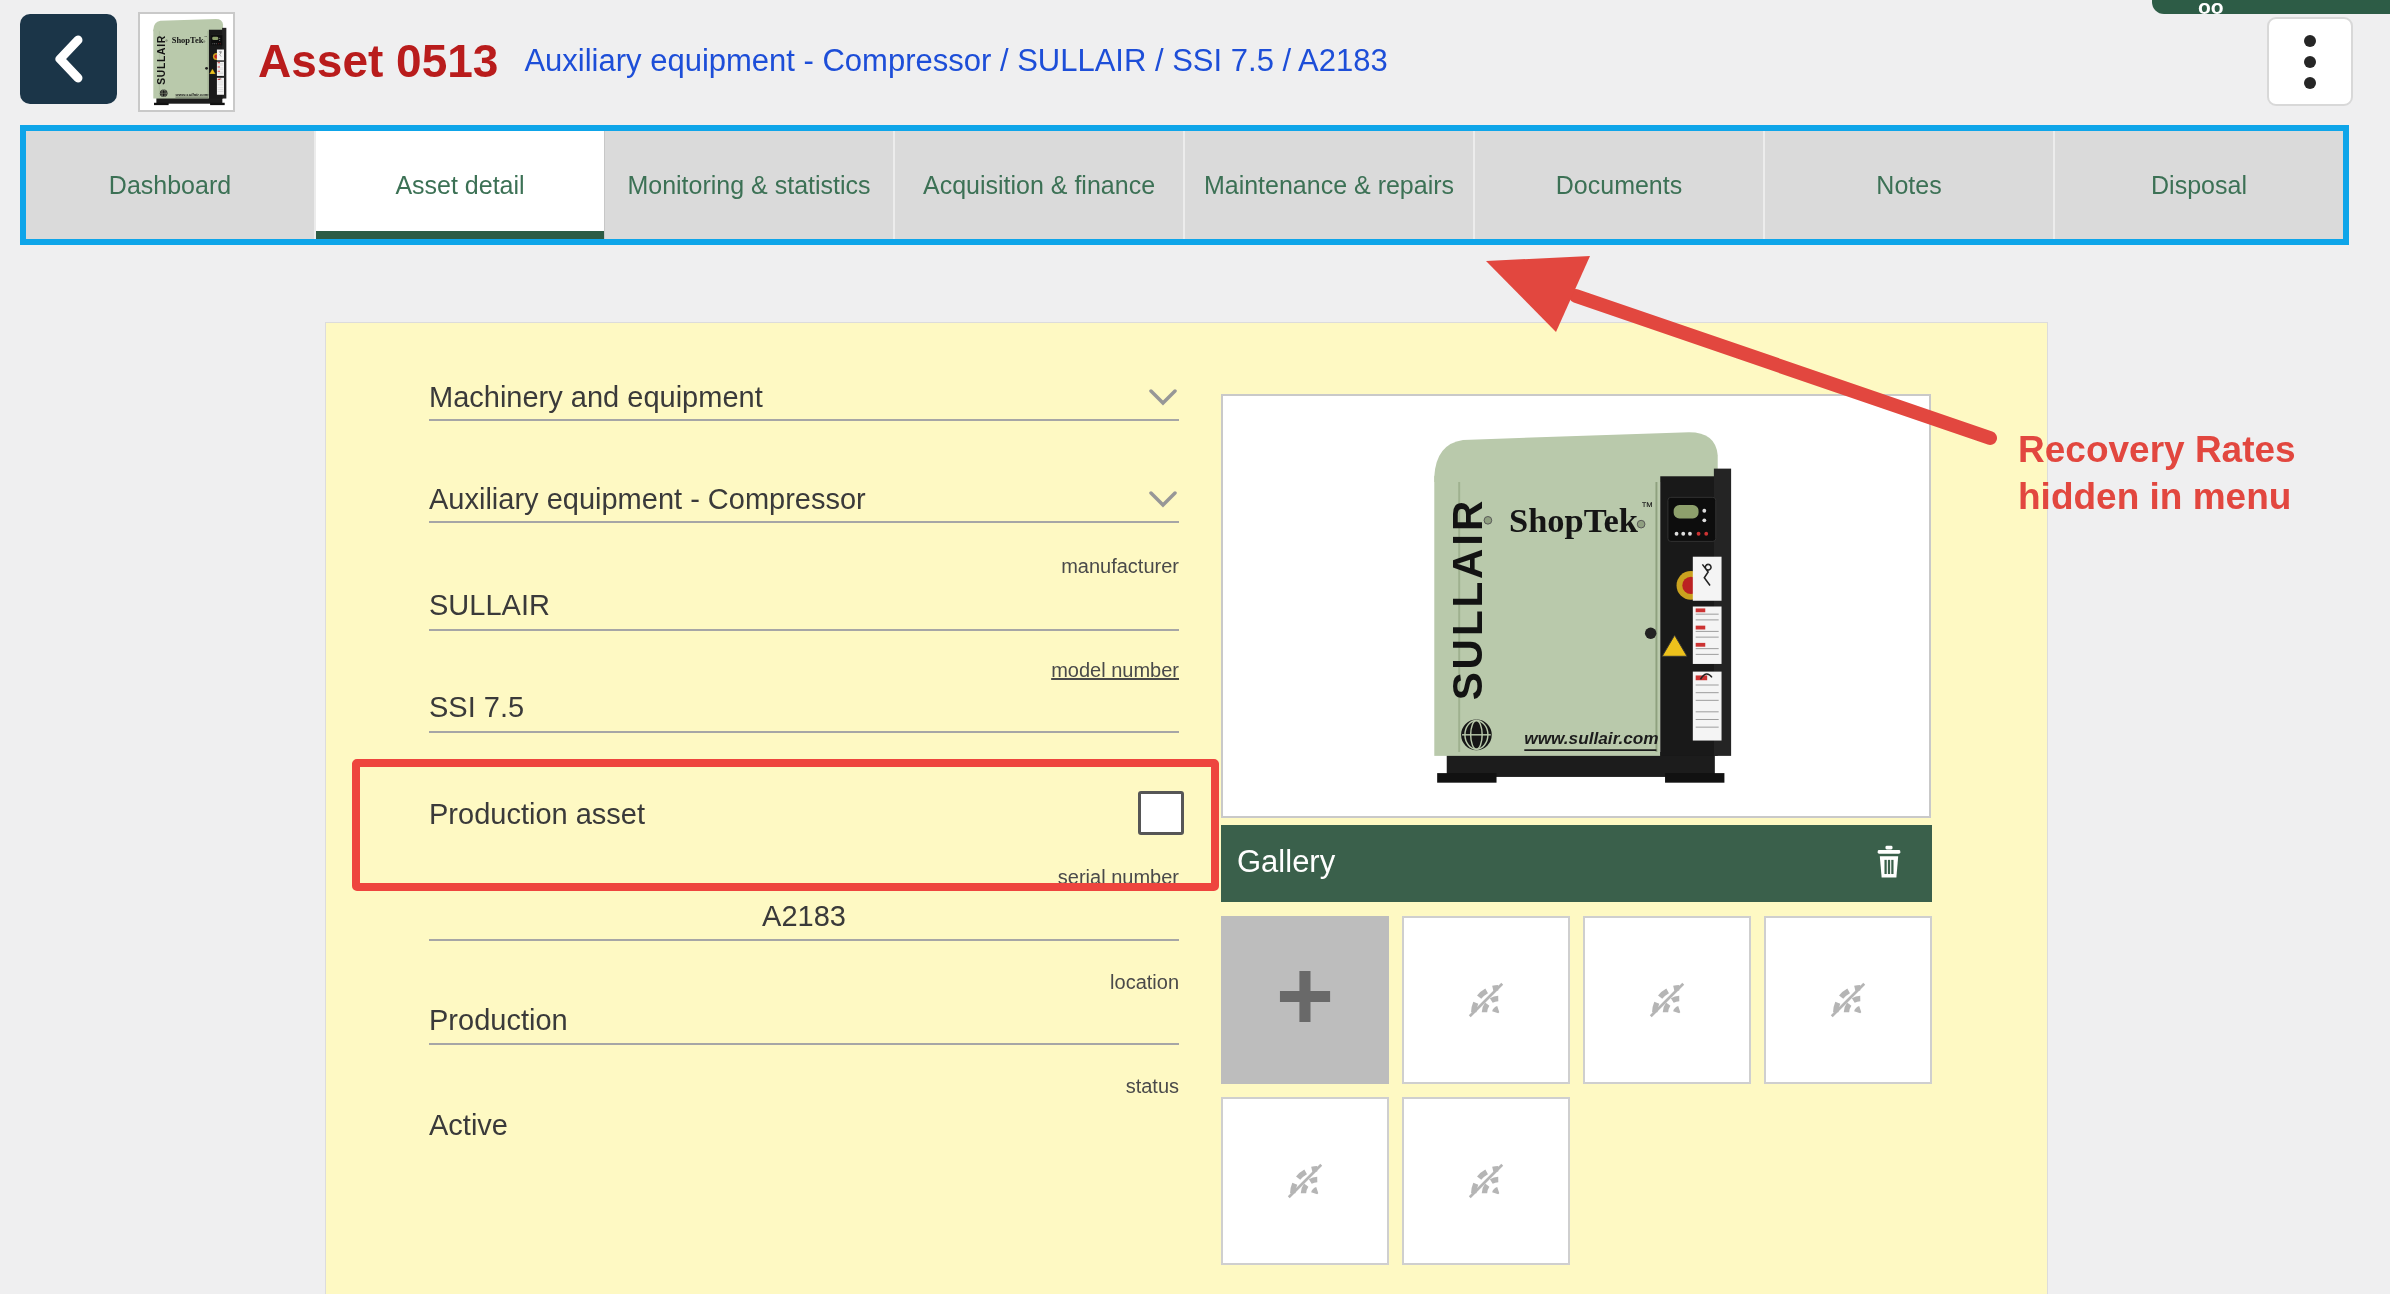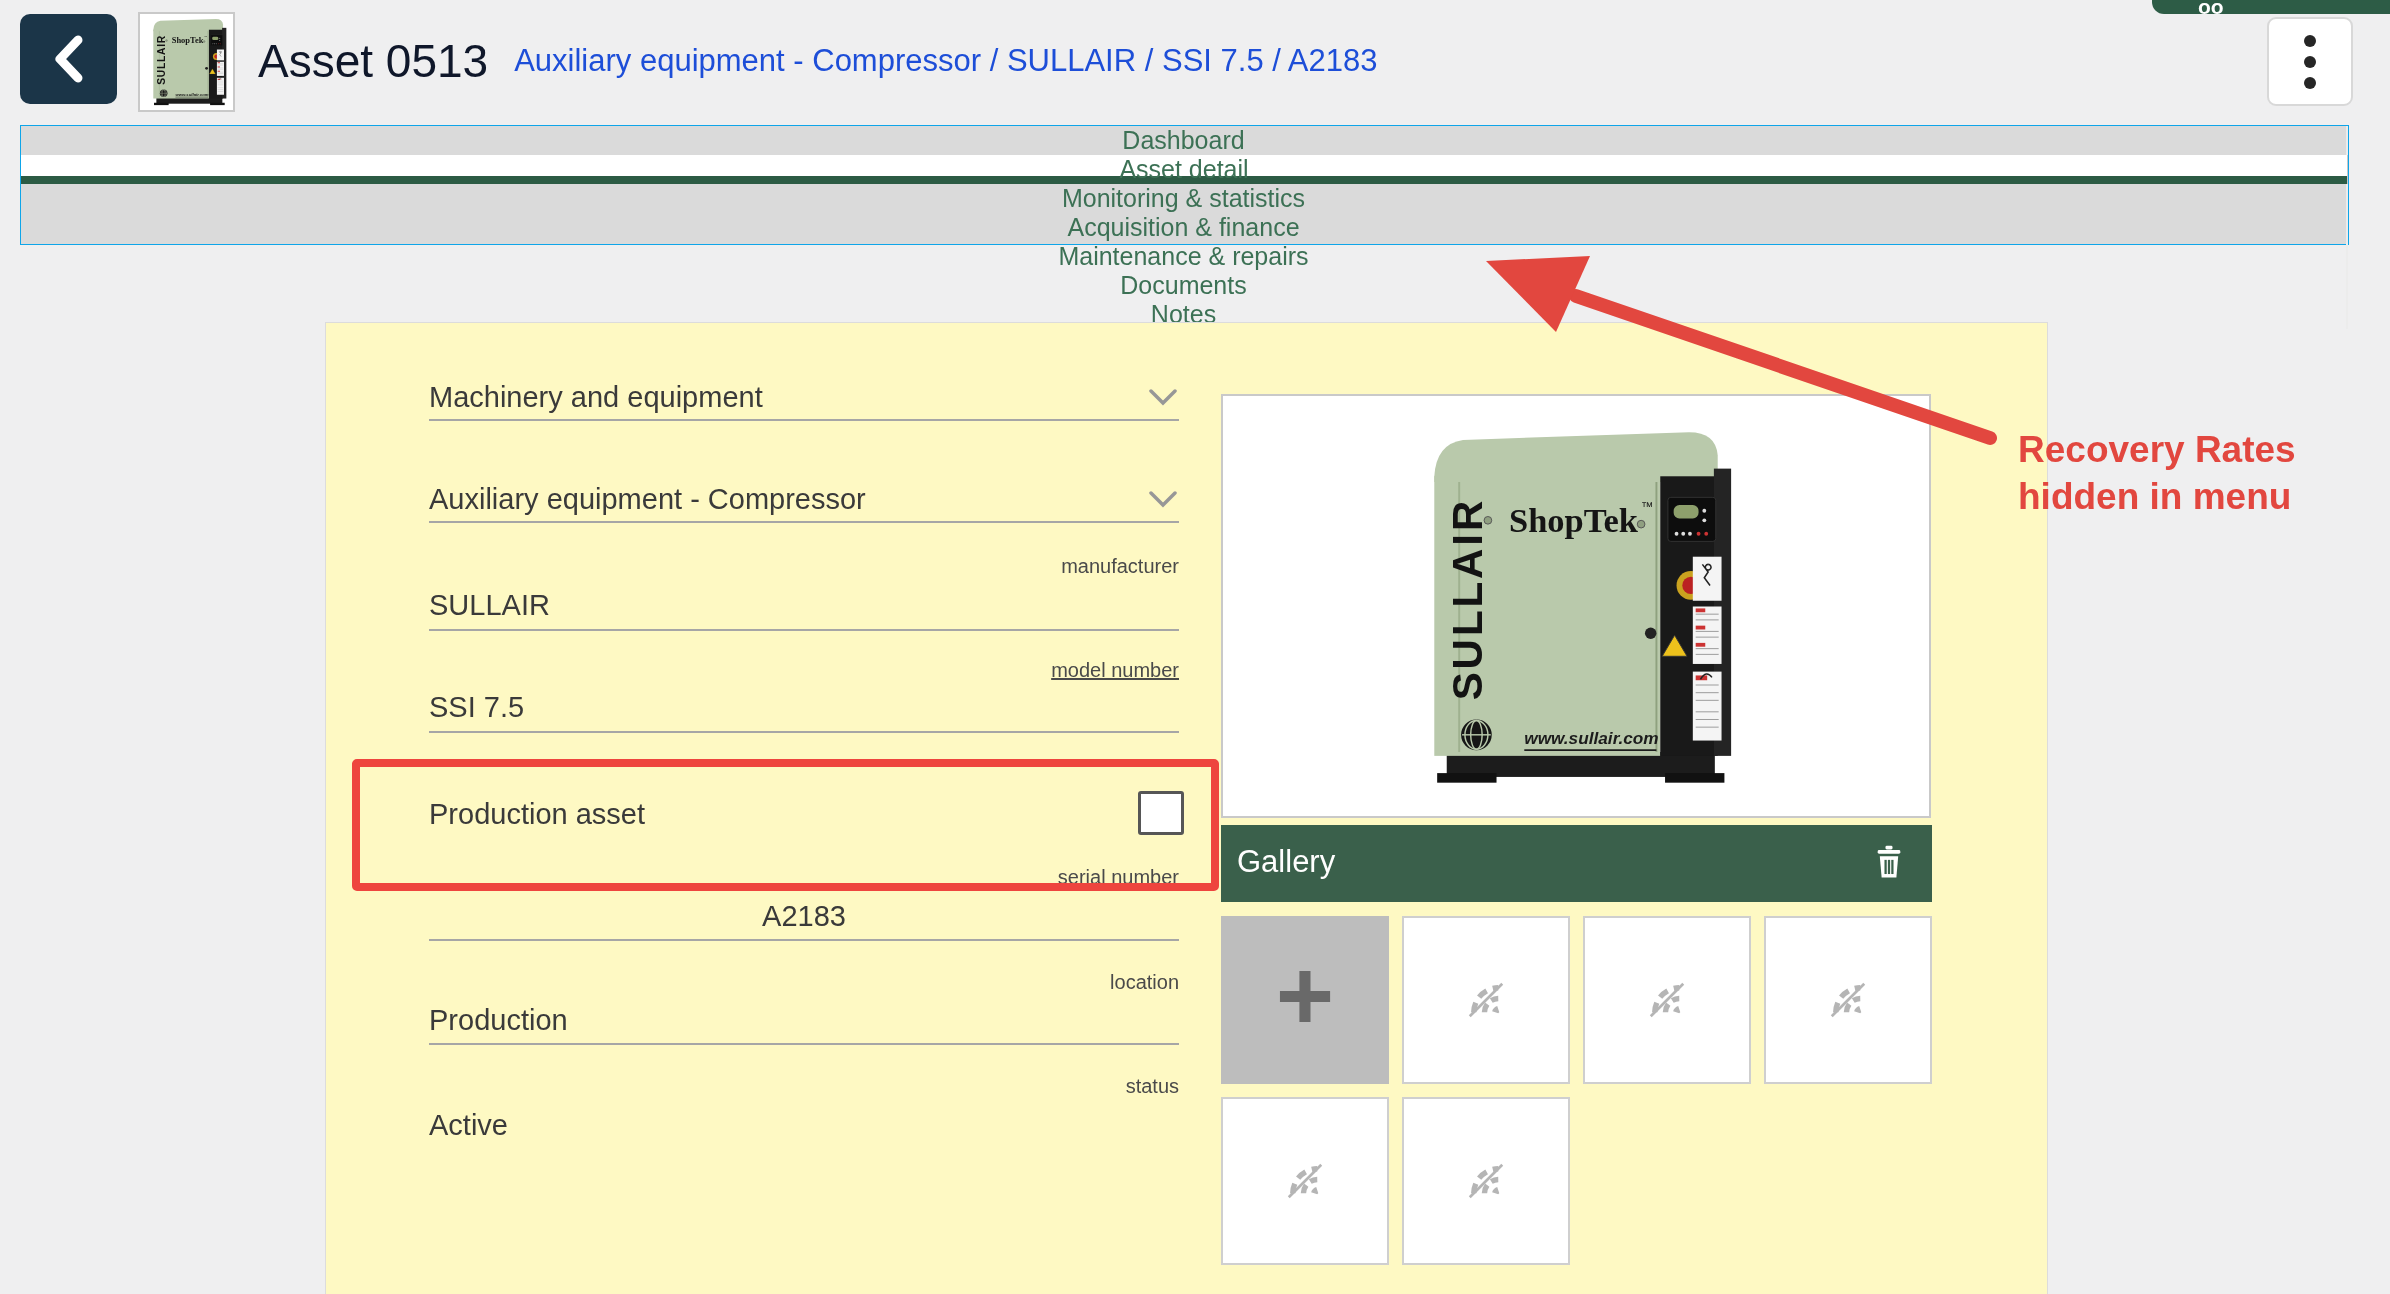--- a/index.html
+++ b/index.html
@@ -5,34 +5,34 @@
   html,body{margin:0;padding:0;background:#e4e4e4;}
   #root{position:relative;width:2390px;height:1294px;background:#efeff0;
         font-family:"Liberation Sans",sans-serif;overflow:hidden;}
 
   
   #back-btn{position:absolute;left:20px;top:14px;width:97px;height:90px;background:#1b3548;
             border-radius:10px;display:flex;align-items:center;justify-content:center;cursor:pointer;}
   #thumb{position:absolute;left:138px;top:12px;width:93px;height:96px;background:#fff;
          border:2px solid #c9c9c9;display:flex;align-items:center;justify-content:center;}
   #title-row{position:absolute;left:258px;top:0;height:122px;display:flex;align-items:center;gap:26px;}
-  #page-title{font-size:46px;color:#0f172a;}
+  #page-title{font-size:46px;color:#b91c1c;font-weight:bold;}
   #page-subtitle{font-size:31px;color:#1d4ed8;}
   #menu-btn{position:absolute;left:2267px;top:17px;width:82px;height:85px;background:#fff;
             border:2px solid #d8d8d8;border-radius:9px;display:flex;flex-direction:column;
             align-items:center;justify-content:center;gap:9px;cursor:pointer;}
   .dot{width:12px;height:12px;border-radius:50%;background:#262626;}
   #top-pill{position:absolute;left:2152px;top:-30px;width:330px;height:44px;background:#2d5c46;
             border-radius:12px;color:#fff;font-size:21px;font-weight:bold;
             display:flex;align-items:flex-end;padding-left:46px;box-sizing:border-box;}
   #top-pill span{margin-bottom:-5px;}
 
   
   #tabbar{position:absolute;left:20px;top:125px;width:2329px;height:120px;display:flex;
-          border:1px solid #0ea5e9;background:#dadada;box-sizing:border-box;flex-direction:column;}
+          border:6px solid #0ea5e9;background:#dadada;box-sizing:border-box;}
   .tab{flex:1;display:flex;align-items:center;justify-content:center;font-size:25px;
        color:#3c7155;border-right:2px solid #ececec;cursor:pointer;}
   .tab:last-child{border-right:none;}
   .tab.active{background:#fff;box-shadow:inset 0 -8px 0 0 #2c5b44;border-right:1px solid #c7c7c7;}
 
   
   #card{position:absolute;left:325px;top:306px;width:1721px;height:988px;background:#fef9c3;
         border:1px solid #dcdcdc;border-bottom:none;box-sizing:content-box;margin-top:16px;}
 
   

